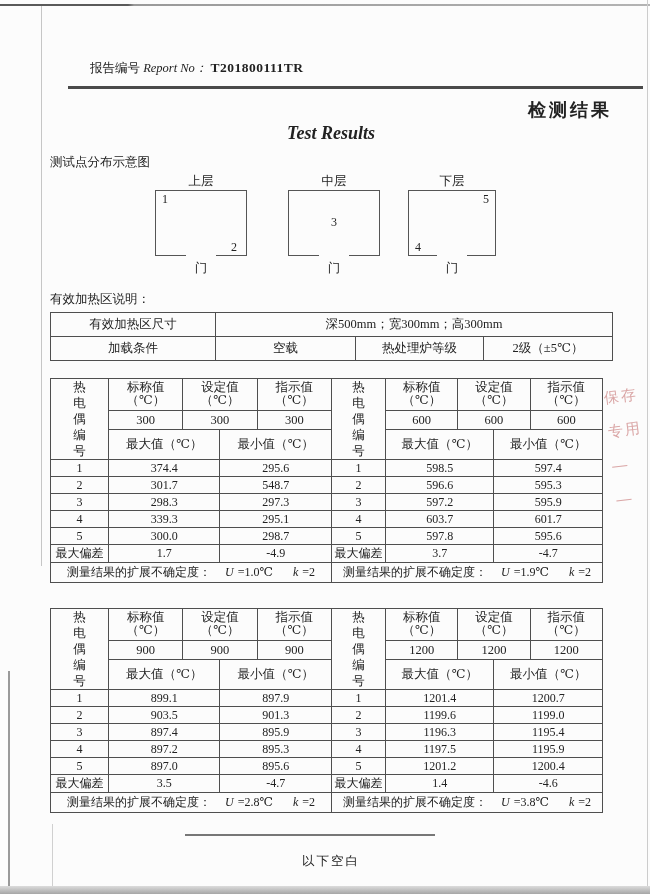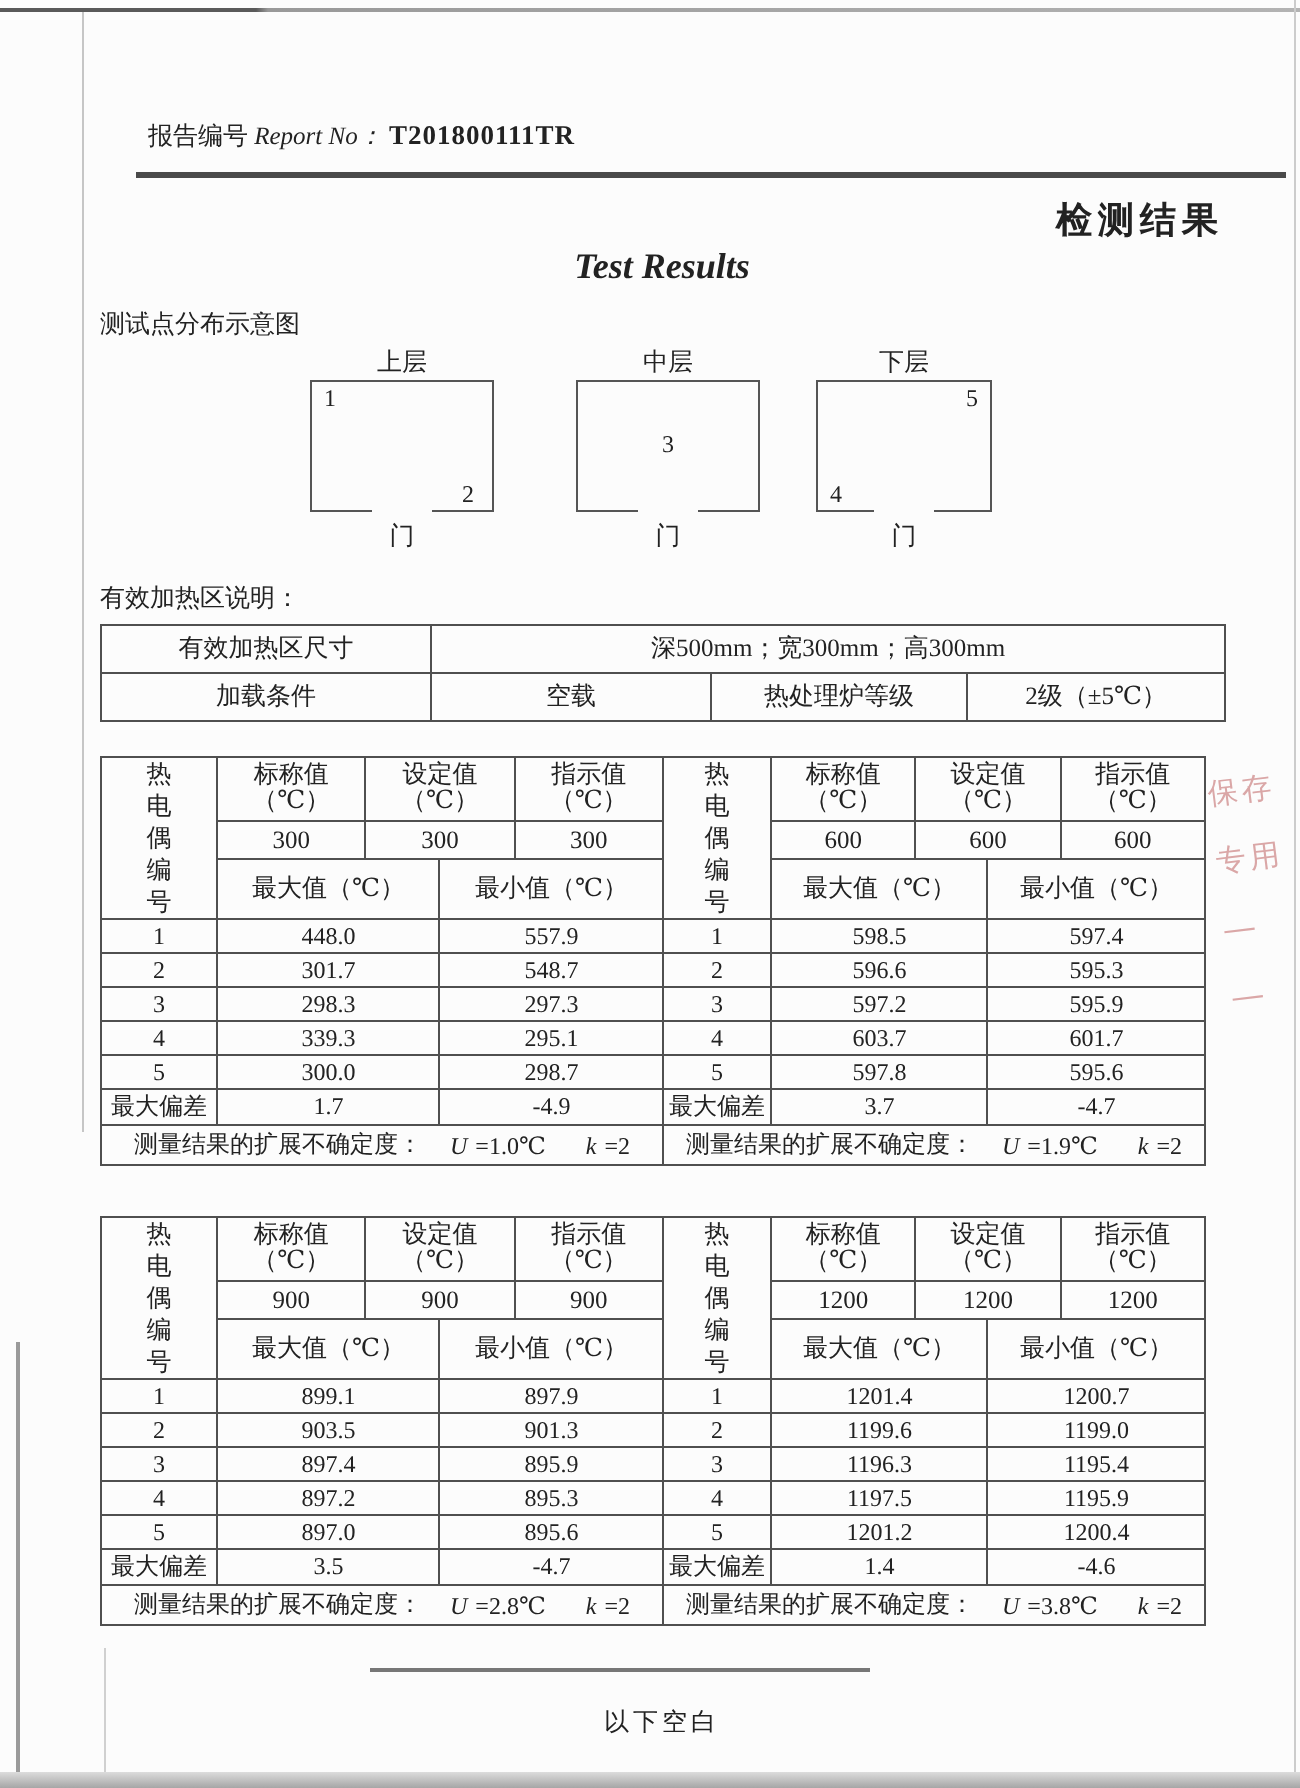--- a/index.html
+++ b/index.html
@@ -13,21 +13,21 @@
   .edge-left-a { position:absolute; top:6px; left:41px; width:1px; height:560px; background:#c6c6c6; }
   .edge-left-b { position:absolute; bottom:8px; left:8px; width:2px; height:215px; background:#9a9a9a; }
   .edge-left-c { position:absolute; bottom:8px; left:52px; width:1px; height:62px; background:#d0d0d0; }
   .edge-right { position:absolute; top:0; right:2px; width:1px; height:100%; background:#cccccc; }
   .edge-bottom { position:absolute; bottom:0; left:0; width:100%; height:8px;
     background:linear-gradient(#dcdcdc,#a6a6a6); }
 
   .content { position:relative; margin:0 38px 0 50px; }
 
   
-  .hdr-row { display:flex; justify-content:space-between; align-items:flex-start; padding-top:60px; margin-left:24px; }
+  .hdr-row { display:flex; justify-content:space-between; align-items:flex-start; padding-top:60px; margin-left:40px; }
   .hdr-left { font-size:12.5px; }
   .hdr-left .en { font-style:italic; }
   .hdr-left .no { font-weight:bold; font-size:13.5px; letter-spacing:.5px; }
   .hdr-right { font-size:12.5px; letter-spacing:1px; }
   .hdr-right b { font-weight:bold; }
   .hdr-right i { font-style:italic; }
   .hdr-rule { margin-top:9px; margin-left:18px; margin-right:-31px; height:3px; background:#4a4a4a; }
 
   
   .title-zh { text-align:right; margin-top:9px; font-size:18px; font-weight:bold; letter-spacing:3px; }
@@ -58,21 +58,21 @@
   .mtab.right { width:272px; margin-left:-1px; }
   .c-tc { width:58px; }
   .mtab.right .c-tc { width:54px; }
   .prewrap { white-space:pre-line; line-height:1.1; }
   .r-hdr td { height:29px;text-align:center; }
   .r-val td { height:18px; }
   .r-mm td { height:27px; }
   .r-d td { height:17px; font-size:12px; }
   .r-unc td { height:20px; font-size:12px; }
   .tc-vert { width:14px; margin:0 auto; word-break:break-all; line-height:16px; font-size:12.5px; }
-  .unc-line { display:flex; justify-content:center; align-items:flex-end; gap:4px; }
+  .unc-line { display:flex; justify-content:center; align-items:center; gap:4px; }
   .unc-line .usym { font-style:italic; margin-left:10px; }
   .unc-line .ksym { font-style:italic; margin-left:16px; }
 
   
   .sep-line { margin-top:21px; margin-left:135px; width:250px; height:2px; background:#777; }
   .blank-note { margin-top:17px; text-align:center; font-size:12.5px; letter-spacing:2px; }
 
   
   .stamp { position:absolute; top:378px; right:-6px; width:46px; color:#cf8b8b; opacity:.75;
     transform:rotate(-7deg); font-size:15px; letter-spacing:2px; line-height:34px; text-align:left; }
@@ -188,22 +188,22 @@
           <td colspan="2">300</td>
           <td colspan="2">300</td>
           <td colspan="2">300</td>
         </tr>
         <tr class="r-mm">
           <td colspan="3">最大值（℃）</td>
           <td colspan="3">最小值（℃）</td>
         </tr>
         <tr class="r-d">
               <td>1</td>
-              <td colspan="3">448.0</td>
-              <td colspan="3">557.9</td>
+              <td colspan="3">374.4</td>
+              <td colspan="3">295.6</td>
             </tr>
         <tr class="r-d">
               <td>2</td>
               <td colspan="3">301.7</td>
               <td colspan="3">548.7</td>
             </tr>
         <tr class="r-d">
               <td>3</td>
               <td colspan="3">298.3</td>
               <td colspan="3">297.3</td>

